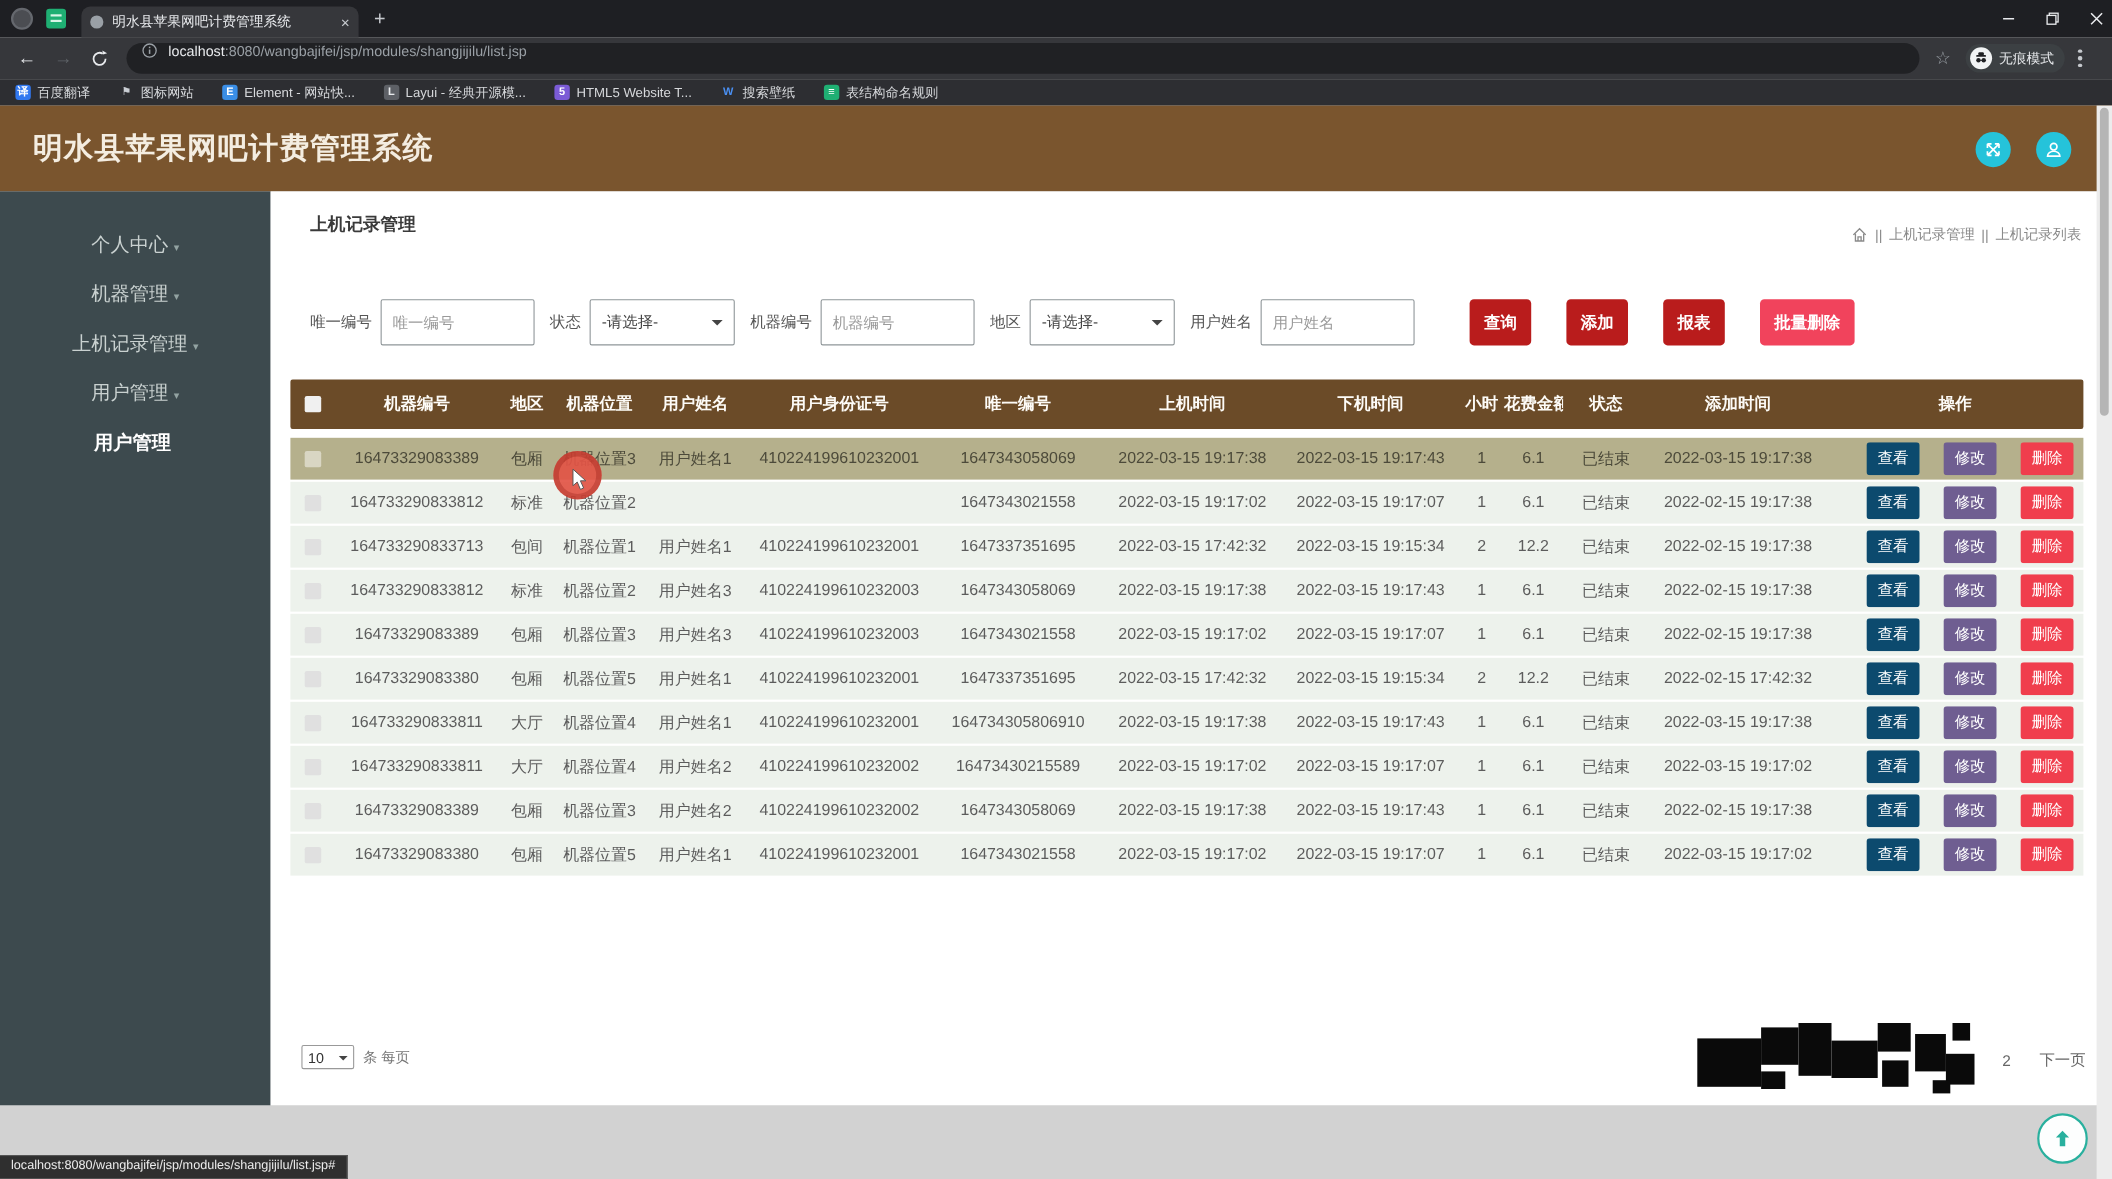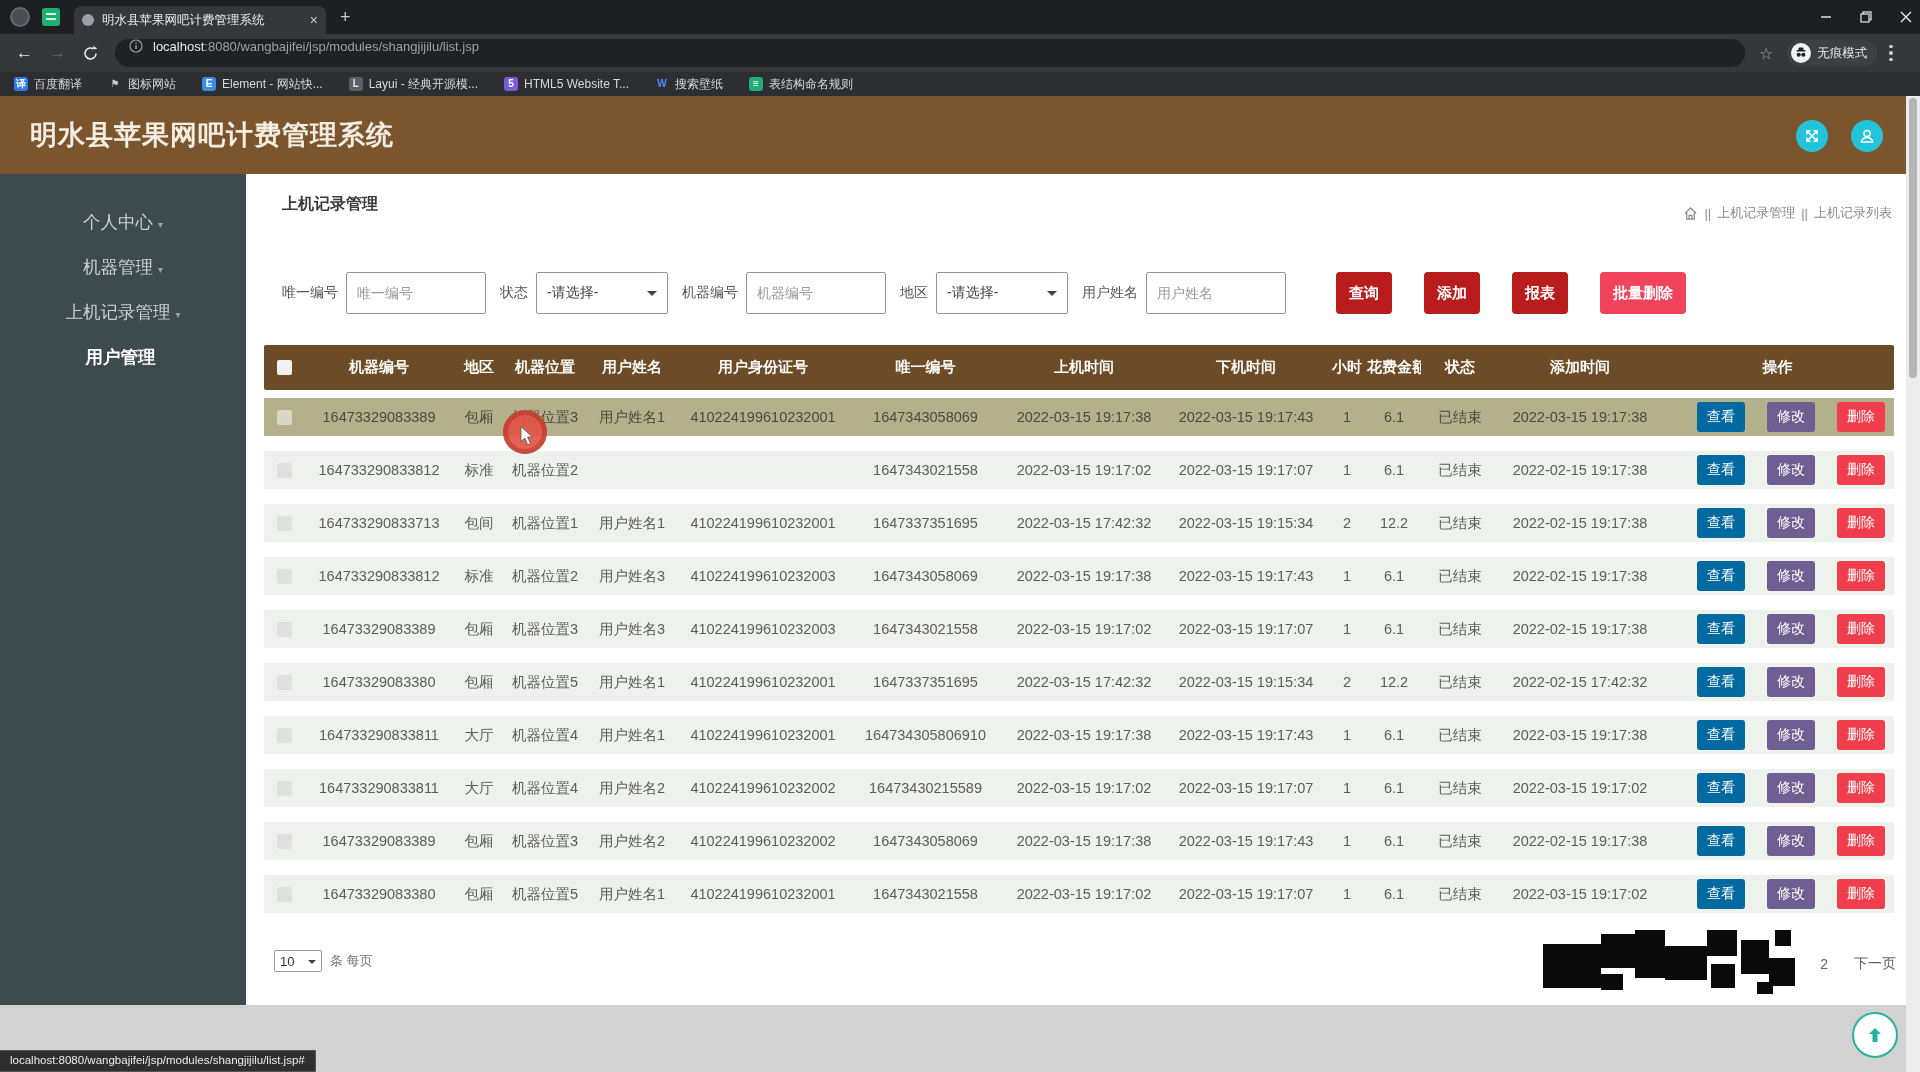--- a/index.html
+++ b/index.html
@@ -70,34 +70,34 @@
               display:flex; align-items:center; padding:0 10px; font-size:14px; color:#444; }
   .f-select::after { content:""; position:absolute; right:10px; top:18px; border:5px solid transparent; border-top-color:#444; }
   .btn { height:42px; border:none; border-radius:4px; color:#fff; font-size:15px; font-weight:bold; padding:0 13px; cursor:pointer; white-space:nowrap; }
   .btn-brown { background:#b91c1c; }
   .btn-red { background:#f1435c; }
   #btn-query { margin-left:50px; } #btn-add, #btn-report, #btn-batchdel { margin-left:32px; }
 
   
   #table { position:absolute; left:18px; top:171px; width:1630px; }
   .thead { display:flex; align-items:center; height:45px; background:#6b4b28; border-radius:2px; color:#fdfbf7; font-weight:bold; font-size:15px; }
-  .trow { display:flex; align-items:center; height:38px; background:#edf2ec; margin-top:15px; font-size:14.5px; color:#5c5c5c; }
+  .trow { display:flex; align-items:center; height:38px; background:#edf2ec; margin-top:2px; font-size:14.5px; color:#5c5c5c; }
   .trow:first-child { margin-top:8px; }
   .trow.highlighted { background:#b5b08c; color:#4c4a3a; }
   .c { text-align:center; white-space:nowrap; overflow:hidden; }
   .c-check { width:40px; display:flex; justify-content:center; }
   .cb { width:15px; height:15px; background:#f0f0f0; border-radius:2px; }
   .trow .cb { background:#e0e0e0; }
   .trow.highlighted .cb { background:#d9d6c3; }
   .c-machine{width:150px;} .c-area{width:50px;} .c-pos{width:82px;} .c-user{width:92px;}
   .c-idcard{width:170px;} .c-unique{width:155px;} .c-start{width:162px;} .c-end{width:162px;}
   .c-hours{width:40px;} .c-cost{width:54px;} .c-status{width:78px;} .c-added{width:162px;}
   .c-ops{ width:233px; display:flex; gap:22px; padding-left:36px; }
   .op-btn { width:48px; height:30px; border:none; border-radius:3px; color:#fff; font-size:14px; cursor:pointer; }
-  .op-view { background:#0369a1; } .op-edit { background:#6f5e91; } .op-del { background:#f03e4d; }
+  .op-view { background:#0c4a6e; } .op-edit { background:#6f5e91; } .op-del { background:#f03e4d; }
 
   
   #pagesize { position:absolute; left:28px; top:776px; display:flex; align-items:center; gap:8px; }
   .size-select { width:48px; height:22px; border:1px solid #999; border-radius:2px; background:#fff; font-size:13px; color:#333;
                  display:flex; align-items:center; padding:0 5px; position:relative; }
   .size-select::after { content:""; position:absolute; right:5px; top:9px; border:4px solid transparent; border-top-color:#444; }
   .size-label { font-size:13px; color:#777; }
   #pager-right { position:absolute; right:24px; top:781px; display:flex; align-items:center; gap:26px; font-size:14px; color:#666; }
 
   
@@ -228,20 +228,23 @@
 
   <div id="sidebar">
       <div class="side-item">
       <span>个人中心</span><span class="caret">▾</span>
     </div>
       <div class="side-item">
       <span>机器管理</span><span class="caret">▾</span>
     </div>
       <div class="side-item">
       <span>上机记录管理</span><span class="caret">▾</span>
+    </div>
+      <div class="side-item">
+      <span>用户管理</span><span class="caret">▾</span>
     </div>
       <div class="side-item active">
       <span>用户管理</span><span class="caret"></span>
     </div>
     </div>
 
   <div id="content">
     <div id="page-title">上机记录管理</div>
 
     <div id="breadcrumb">

